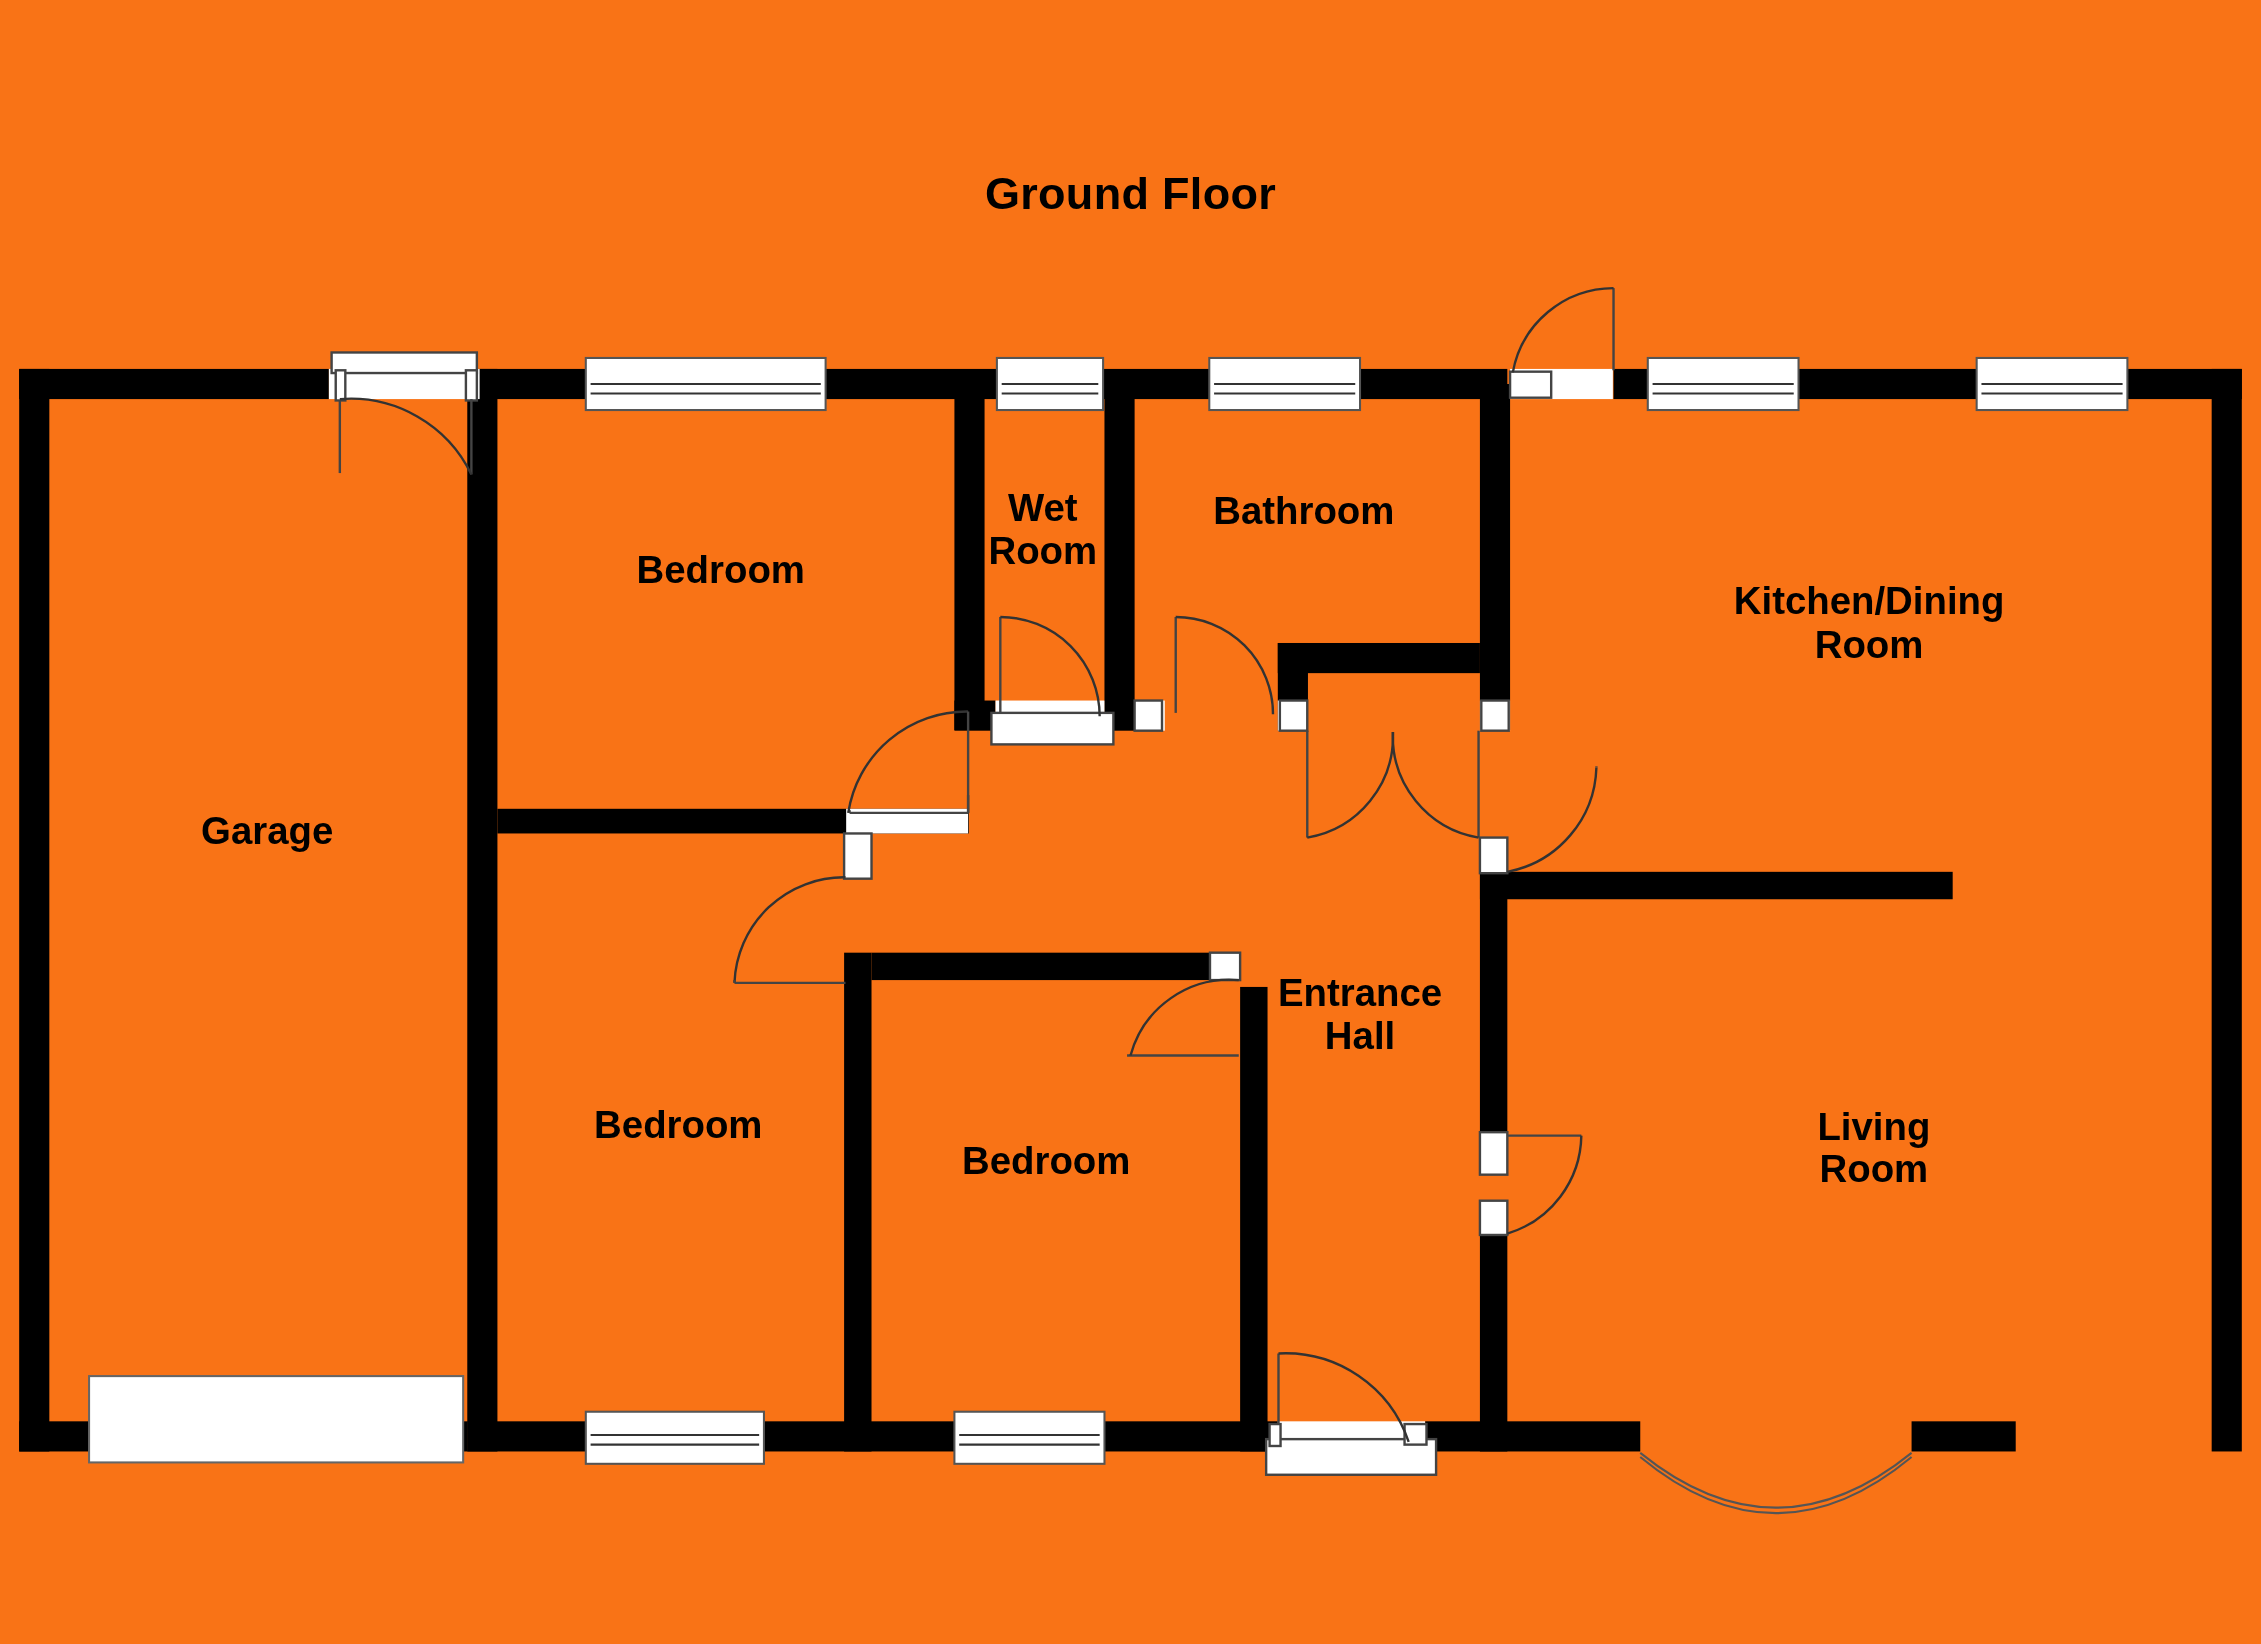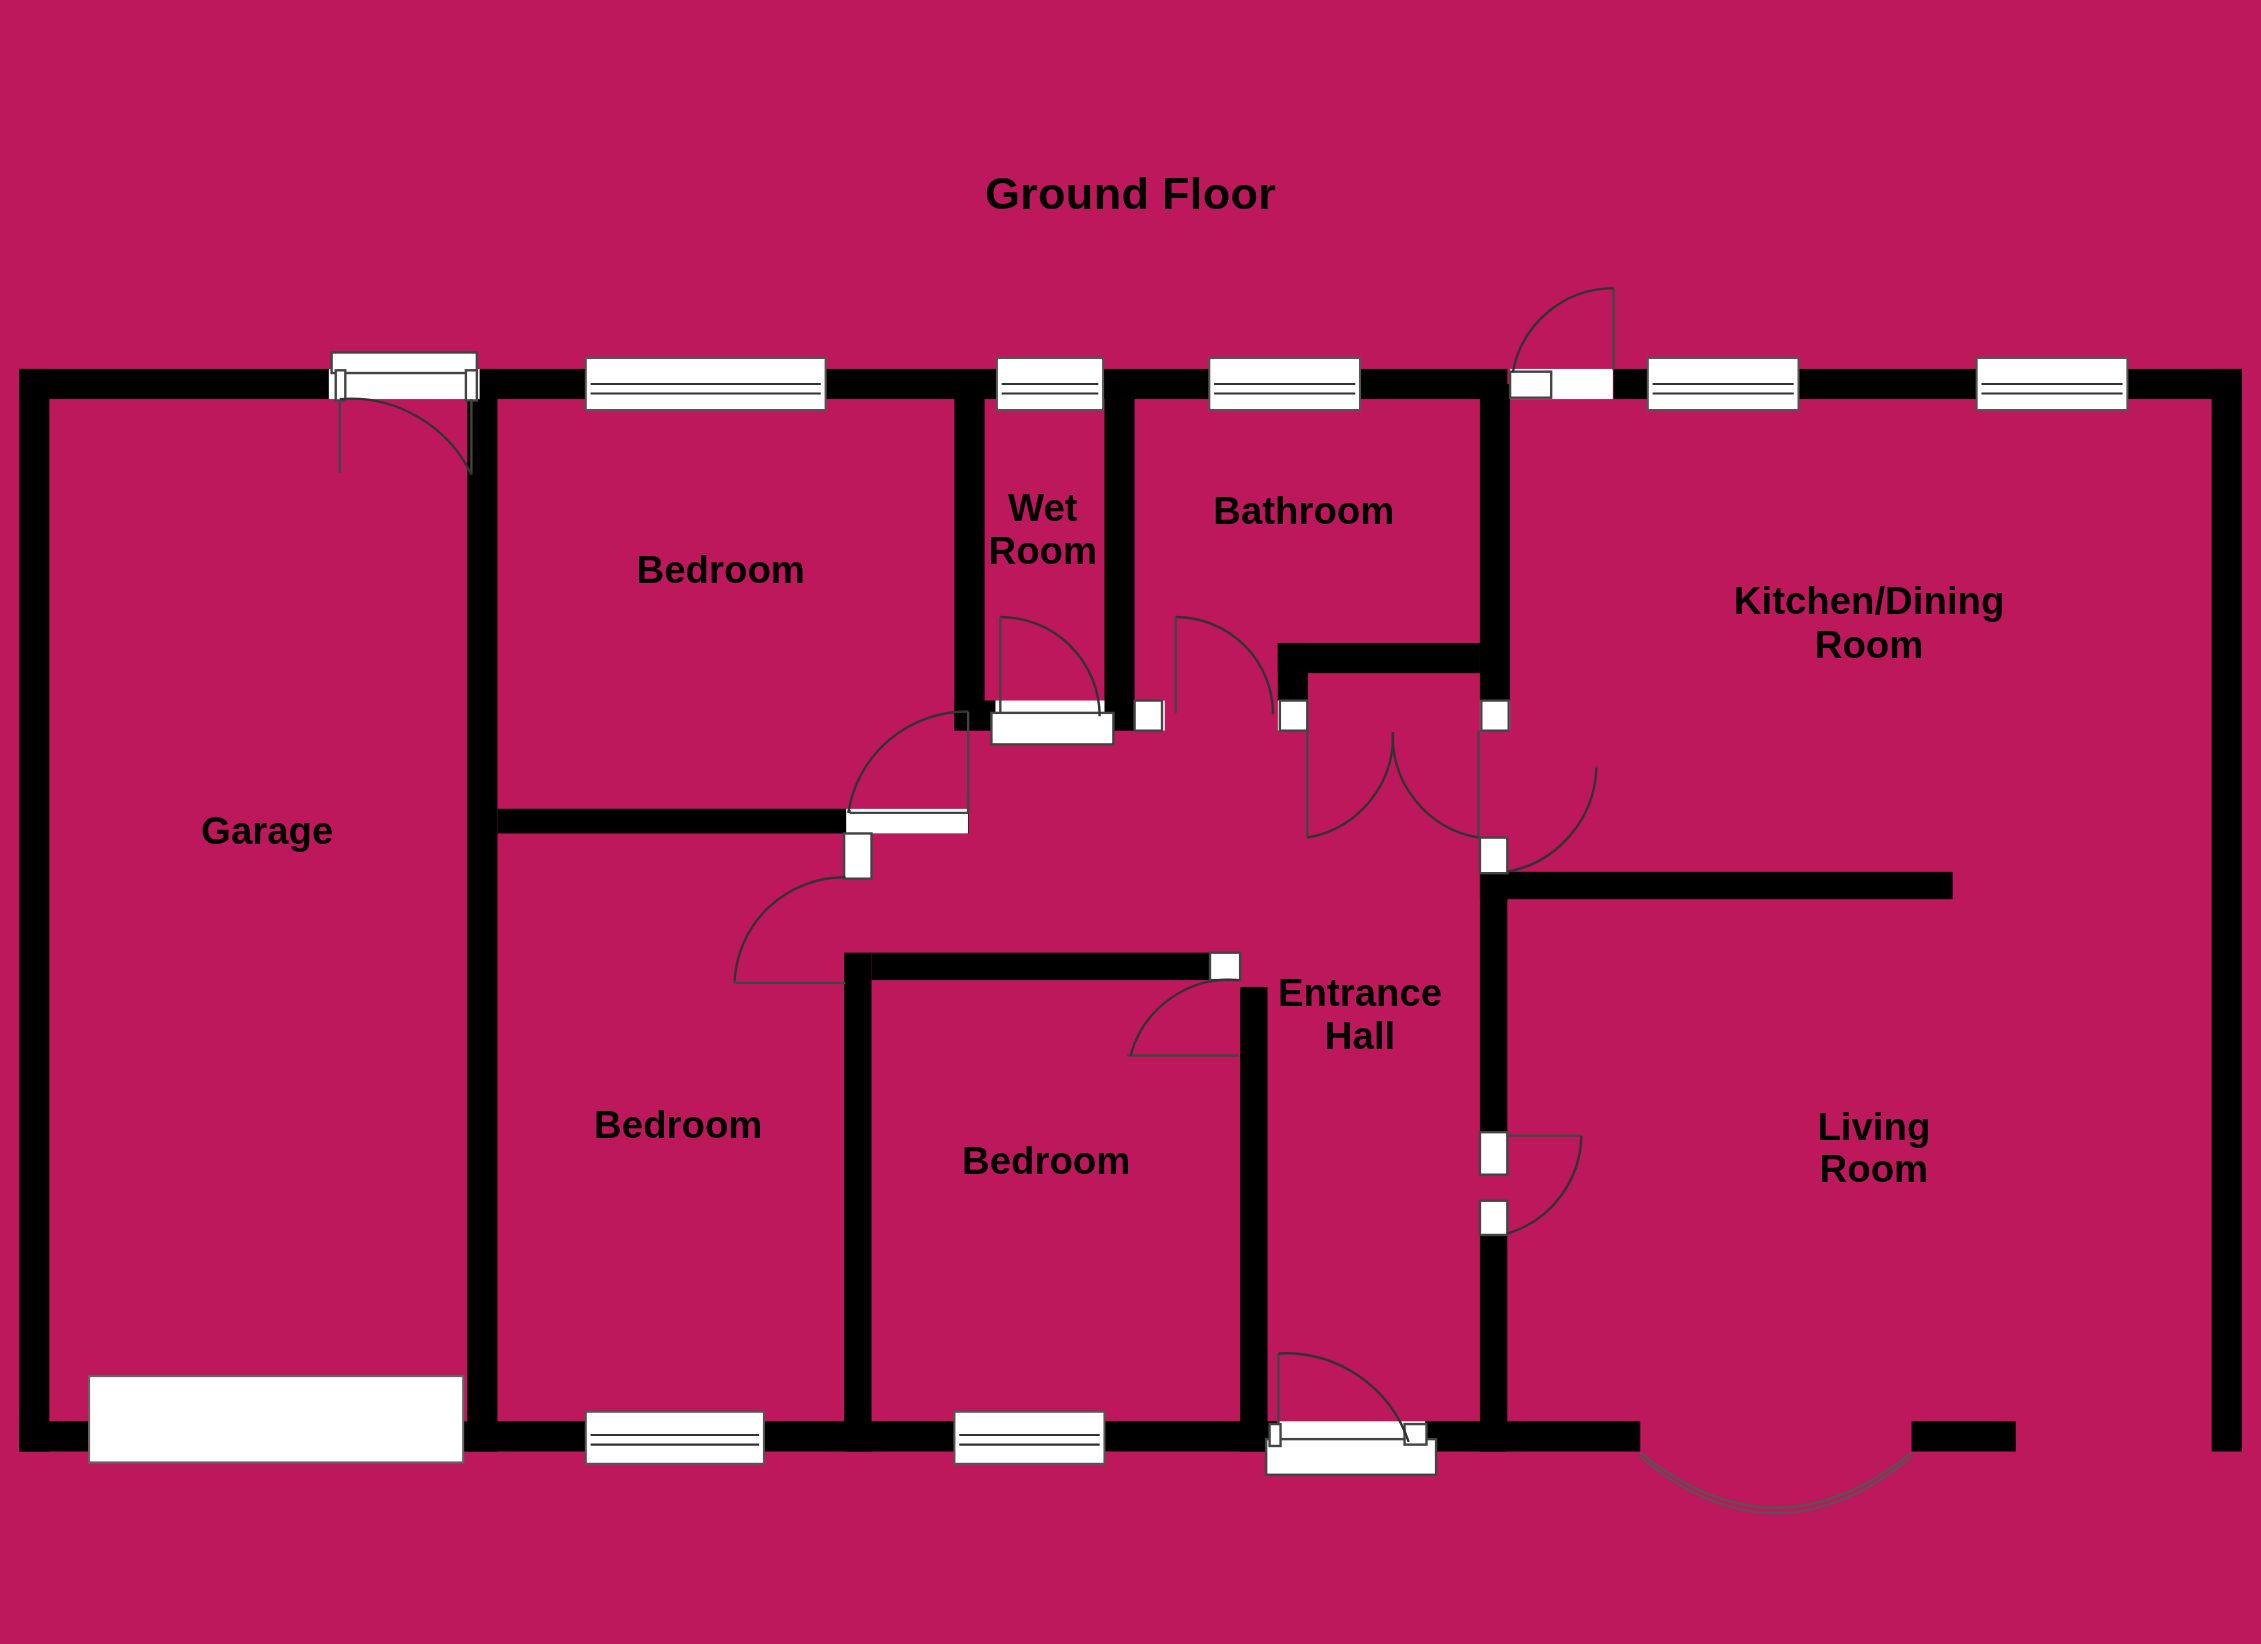--- a/index.html
+++ b/index.html
@@ -10,21 +10,21 @@
   body {
     width: 2261px;
     height: 1645px;
     font-family: "Liberation Sans", sans-serif;
     overflow: hidden;
   }
   #plan-wrap {
     position: relative;
     width: 2261px;
     height: 1645px;
-    background: #be185d;
+    background: #f97316;
   }
   #floorplan-title {
     position: absolute;
     top: 168px;
     left: 0;
     width: 2261px;
     text-align: center;
     font-size: 45px;
     font-weight: bold;
     color: #000000;

